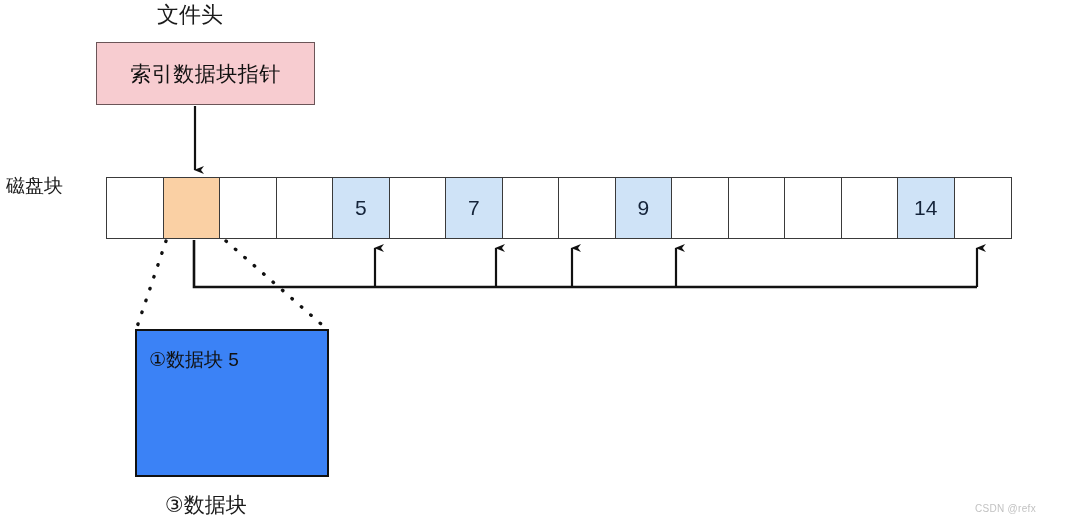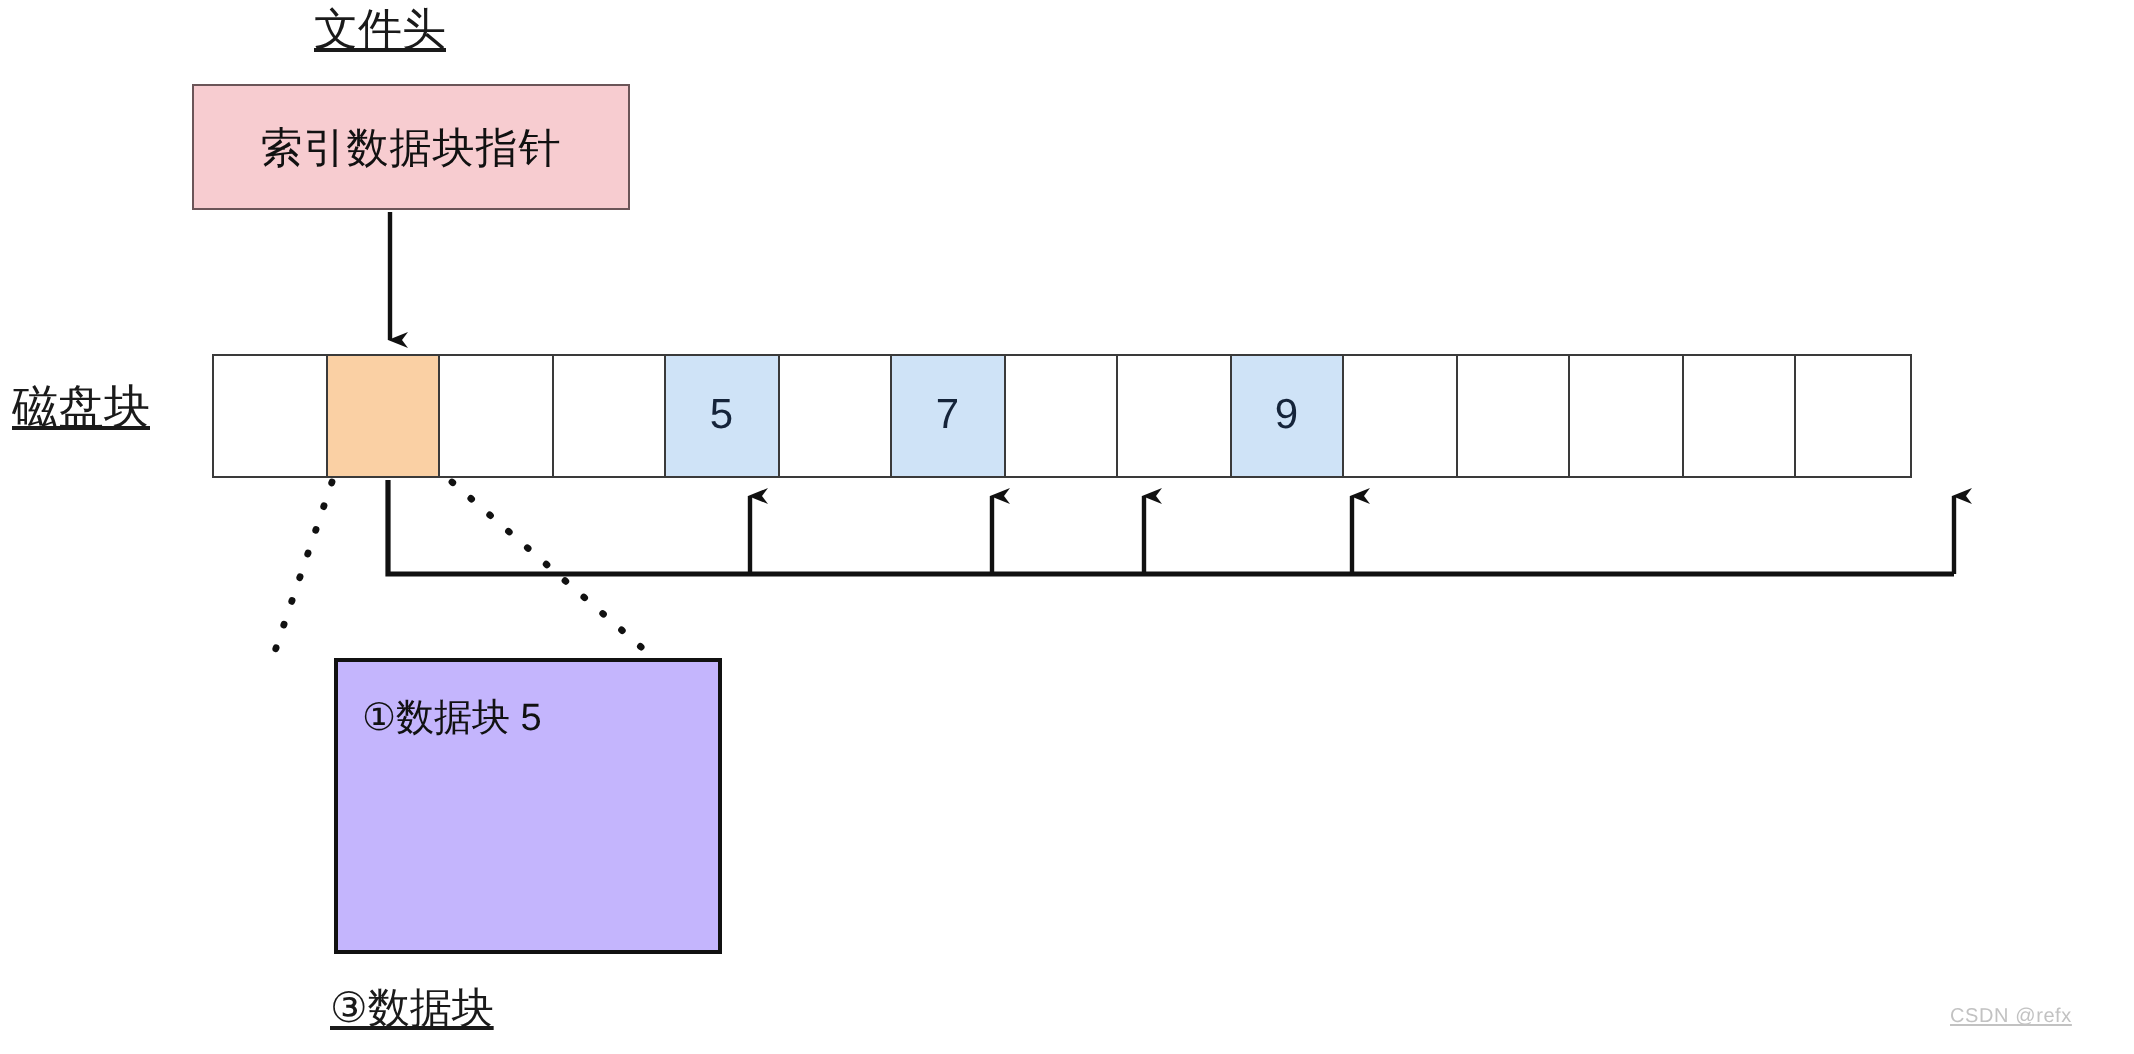--- a/index.html
+++ b/index.html
@@ -23,35 +23,34 @@
     top: 0;
     width: 1067px;
     height: 527px;
   }
 
   .lbl {
     position: absolute;
     color: #1a1a1a;
     white-space: nowrap;
     line-height: 1;
-    text-decoration: underline;
   }
 
   
   #file-header-label {
     left: 157px;
     top: 4px;
     font-size: 22px;
   }
 
   
   #disk-block-label {
     left: 6px;
-    top: 192px;
-    font-size: 23px;
+    top: 176px;
+    font-size: 19px;
   }
 
   
   #index-block-caption {
     left: 165px;
     top: 494px;
     font-size: 21px;
   }
 
   
@@ -102,24 +101,23 @@
   .cell.orange { background: #fad0a4; }
 
   
   #index-data-box {
     position: absolute;
     left: 135px;
     top: 329px;
     width: 194px;
     height: 148px;
     border: 2.2px solid #111111;
-    background: #c4b5fd;
+    background: #3b82f6;
     box-sizing: border-box;
     padding: 13px 0 0 12px;
-    margin-left: 32px;
   }
   #index-data-box .row {
     font-size: 19px;
     color: #111111;
     line-height: 32px;
     white-space: nowrap;
   }
 
   
   #watermark {
@@ -176,20 +174,21 @@
       <div class="cell blue">5</div>
       <div class="cell"></div>
       <div class="cell blue">7</div>
       <div class="cell"></div>
       <div class="cell"></div>
       <div class="cell blue">9</div>
       <div class="cell"></div>
       <div class="cell"></div>
       <div class="cell"></div>
       <div class="cell"></div>
+      <div class="cell blue">14</div>
       <div class="cell"></div>
     </div>
 
   <div id="index-data-box">
       <div class="row">①数据块 5</div>
     </div>
 
   <div class="lbl" id="index-block-caption">③数据块</div>
 
   <div class="lbl" id="watermark">CSDN @refx</div>

